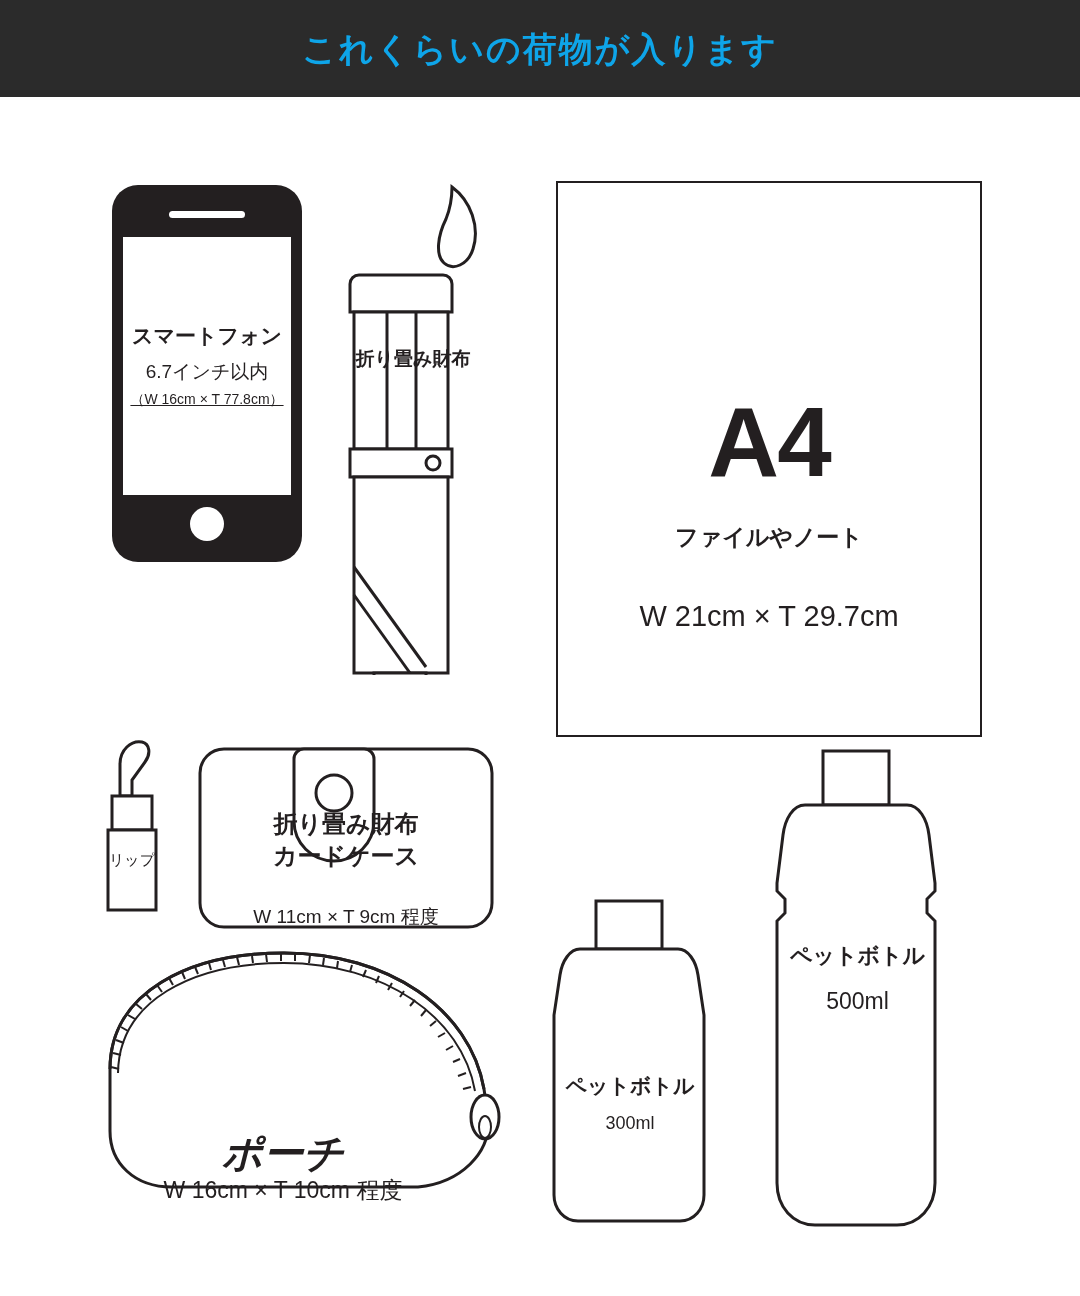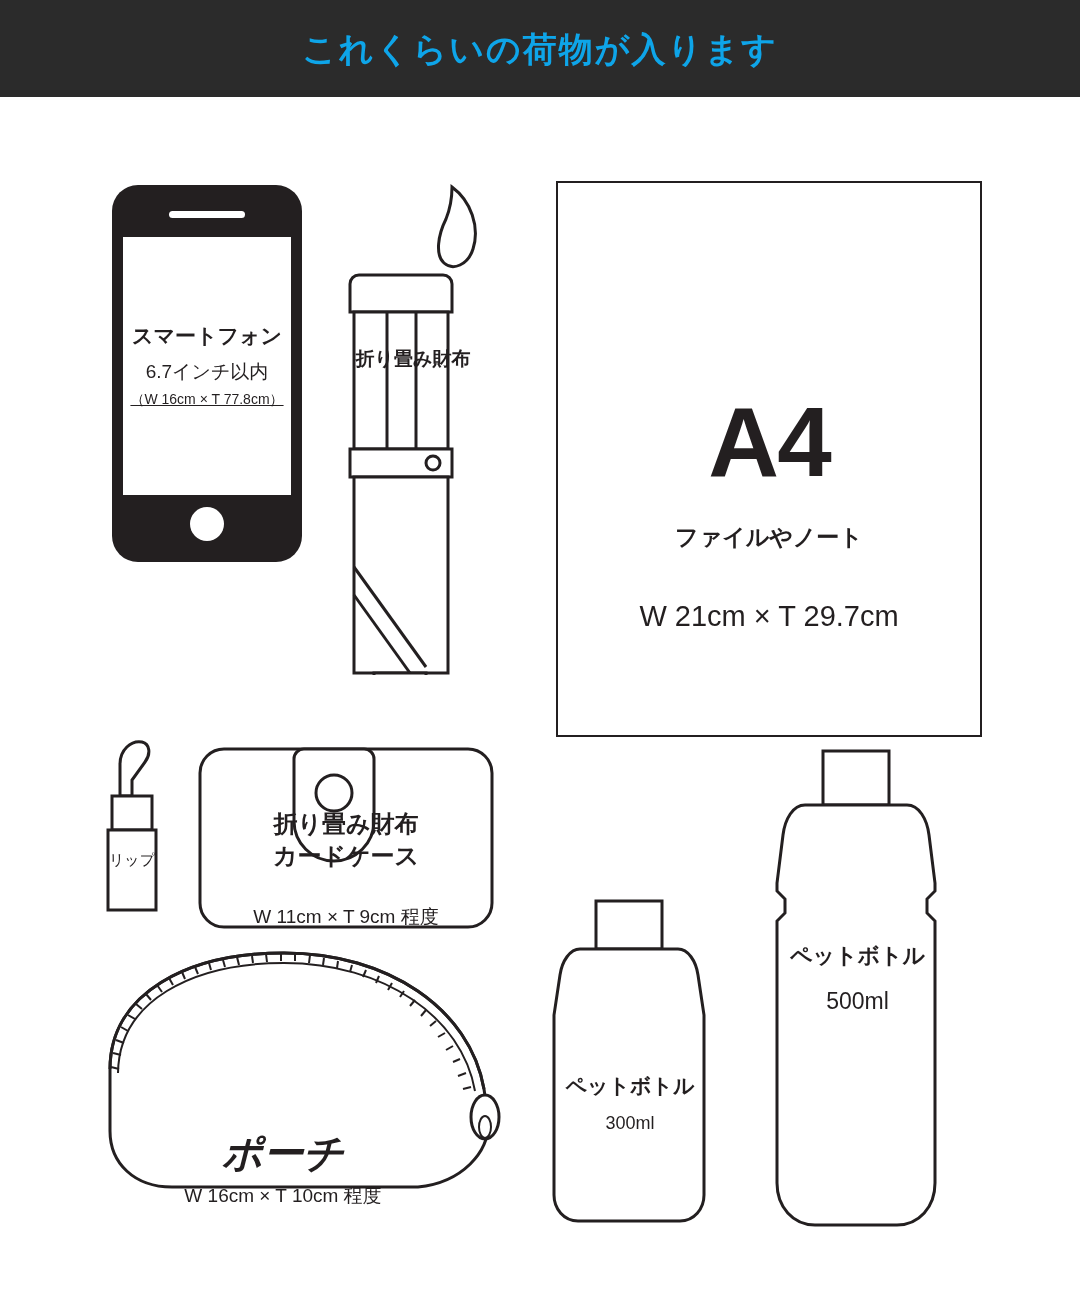--- a/index.html
+++ b/index.html
@@ -116,21 +116,21 @@
 
   
   #wallet { left: 186px; top: 618px; width: 320px; height: 216px; }
   #wallet-label-1 { left: 0; top: 93px; width: 320px; font-size: 24px; font-weight: bold; }
   #wallet-label-2 { left: 0; top: 125px; width: 320px; font-size: 24px; font-weight: bold; }
   #wallet-label-3 { left: 0; top: 162px; width: 320px; font-size: 19px; margin-top: 28px; }
 
   
   #pouch { left: 88px; top: 852px; width: 420px; height: 290px; }
   #pouch-label-1 { left: 0; top: 178px; width: 390px; font-size: 40px; font-weight: bold; font-style: italic; }
-  #pouch-label-2 { left: 0; top: 235px; width: 390px; font-size: 19px; text-align: center; }
+  #pouch-label-2 { left: 0; top: 227px; width: 390px; font-size: 23px; text-align: center; }
 
   
   #bottle300 { left: 550px; top: 800px; width: 160px; height: 330px; }
   #b300-label-1 { left: -5px; top: 175px; width: 170px; font-size: 21px; font-weight: bold; }
   #b300-label-2 { left: -5px; top: 215px; width: 170px; font-size: 18px; }
 
   
   #bottle500 { left: 765px; top: 650px; width: 185px; height: 490px; }
   #b500-label-1 { left: 0; top: 195px; width: 185px; font-size: 22px; font-weight: bold; }
   #b500-label-2 { left: 0; top: 240px; width: 185px; font-size: 23px; }

